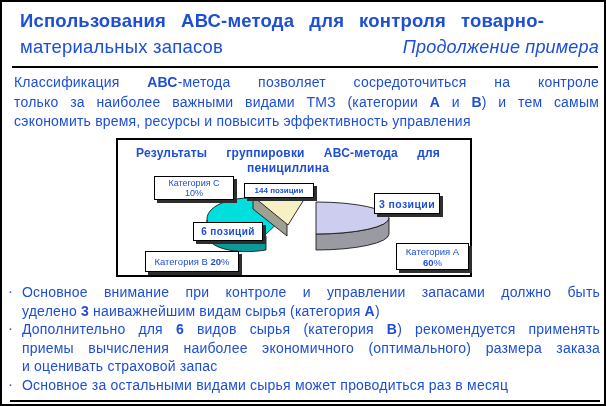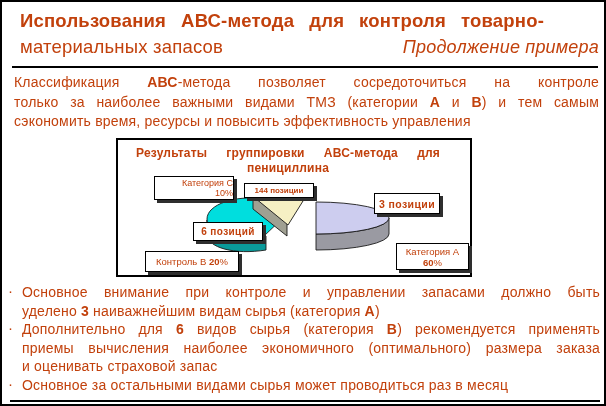--- a/index.html
+++ b/index.html
@@ -1,19 +1,19 @@
 <!DOCTYPE html>
 <html><head>
 <meta charset="utf-8">
 <style>
   html,body{margin:0;padding:0;background:#e8e8e8;}
   .slide{
     position:relative; width:606px; height:406px; box-sizing:border-box;
     background:#ffffff; border:2px solid #000;
-    font-family:"Liberation Sans", sans-serif; color:#c2410c; overflow:hidden;
+    font-family:"Liberation Sans", sans-serif; color:#1d4ed8; overflow:hidden;
   }
   .just{text-align:justify; text-align-last:justify;}
   
   .title-l1{position:absolute; left:18px; top:8px; width:524px;
     font-size:18.5px; font-weight:bold; letter-spacing:.2px;
     text-align:justify; text-align-last:justify; white-space:normal;}
   .title-l2{position:absolute; left:18px; top:34px; width:579px;
     display:flex; justify-content:space-between; align-items:baseline;}
   .title-l2 .t-left{font-size:18.5px; font-weight:normal; letter-spacing:.2px;}
   .title-l2 .t-right{font-size:18px; font-style:italic; letter-spacing:.2px;}
@@ -27,21 +27,21 @@
   .chart-box{position:absolute; left:114px; top:136px; width:356px; height:139px;
     box-sizing:border-box; border:2px solid #000; background:#fff;}
   .chart-title{position:absolute; left:18px; right:30px; top:6px; z-index:2;
     font-size:12px; font-weight:bold; line-height:15px;
     text-align:justify; text-align-last:center; letter-spacing:.2px;}
   .pie-svg{position:absolute; left:0; top:0; width:352px; height:135px; z-index:1;}
   .lb{position:absolute; z-index:3; box-sizing:border-box; background:#fff;
     border:1px solid #000; box-shadow:3px 3px 0 #2e2e2e;
     display:flex; flex-direction:column; justify-content:center; align-items:center;
     text-align:center;}
-  .lb-c   {left:36px;  top:36px;  width:80px; height:24px; font-size:9px;  line-height:10.5px;align-items:flex-end;}
+  .lb-c   {left:36px;  top:36px;  width:80px; height:24px; font-size:9px;  line-height:10.5px;}
   .lb-144 {left:126px; top:43px;  width:70px; height:15px; font-size:8px;  font-weight:bold;}
   .lb-3   {left:256px; top:53px;  width:66px; height:21px; font-size:10.5px; font-weight:bold; letter-spacing:.4px;}
   .lb-6   {left:75px;  top:82px;  width:70px; height:19px; font-size:10px; font-weight:bold; letter-spacing:.4px;}
   .lb-b   {left:27px;  top:111px; width:94px; height:21px; font-size:9.5px;}
   .lb-a   {left:278px; top:103px; width:73px; height:27px; font-size:9.5px; line-height:11px;}
   
   .bullets{position:absolute; left:6px; top:281px; width:592px;
     font-size:14px; line-height:18.6px; letter-spacing:.2px;}
   .b-line{position:relative; padding-left:14px;}
   .b-dot{position:absolute; left:0; top:-1px; font-size:15px;}
@@ -85,21 +85,21 @@
     <div class="lb lb-144">
       <span>144 позиции</span>
     </div>
     <div class="lb lb-3">
       <span>3 позиции</span>
     </div>
     <div class="lb lb-6">
       <span>6 позиций</span>
     </div>
     <div class="lb lb-b">
-      <span><span>Контроль В </span><b>20</b><span>%</span></span>
+      <span><span>Категория В </span><b>20</b><span>%</span></span>
     </div>
     <div class="lb lb-a">
       <span>Категория А</span>
       <span><b>60</b><span>%</span></span>
     </div>
   </div>
 
   <div class="bullets">
     <div class="b-line just">
       <span class="b-dot">·</span>

